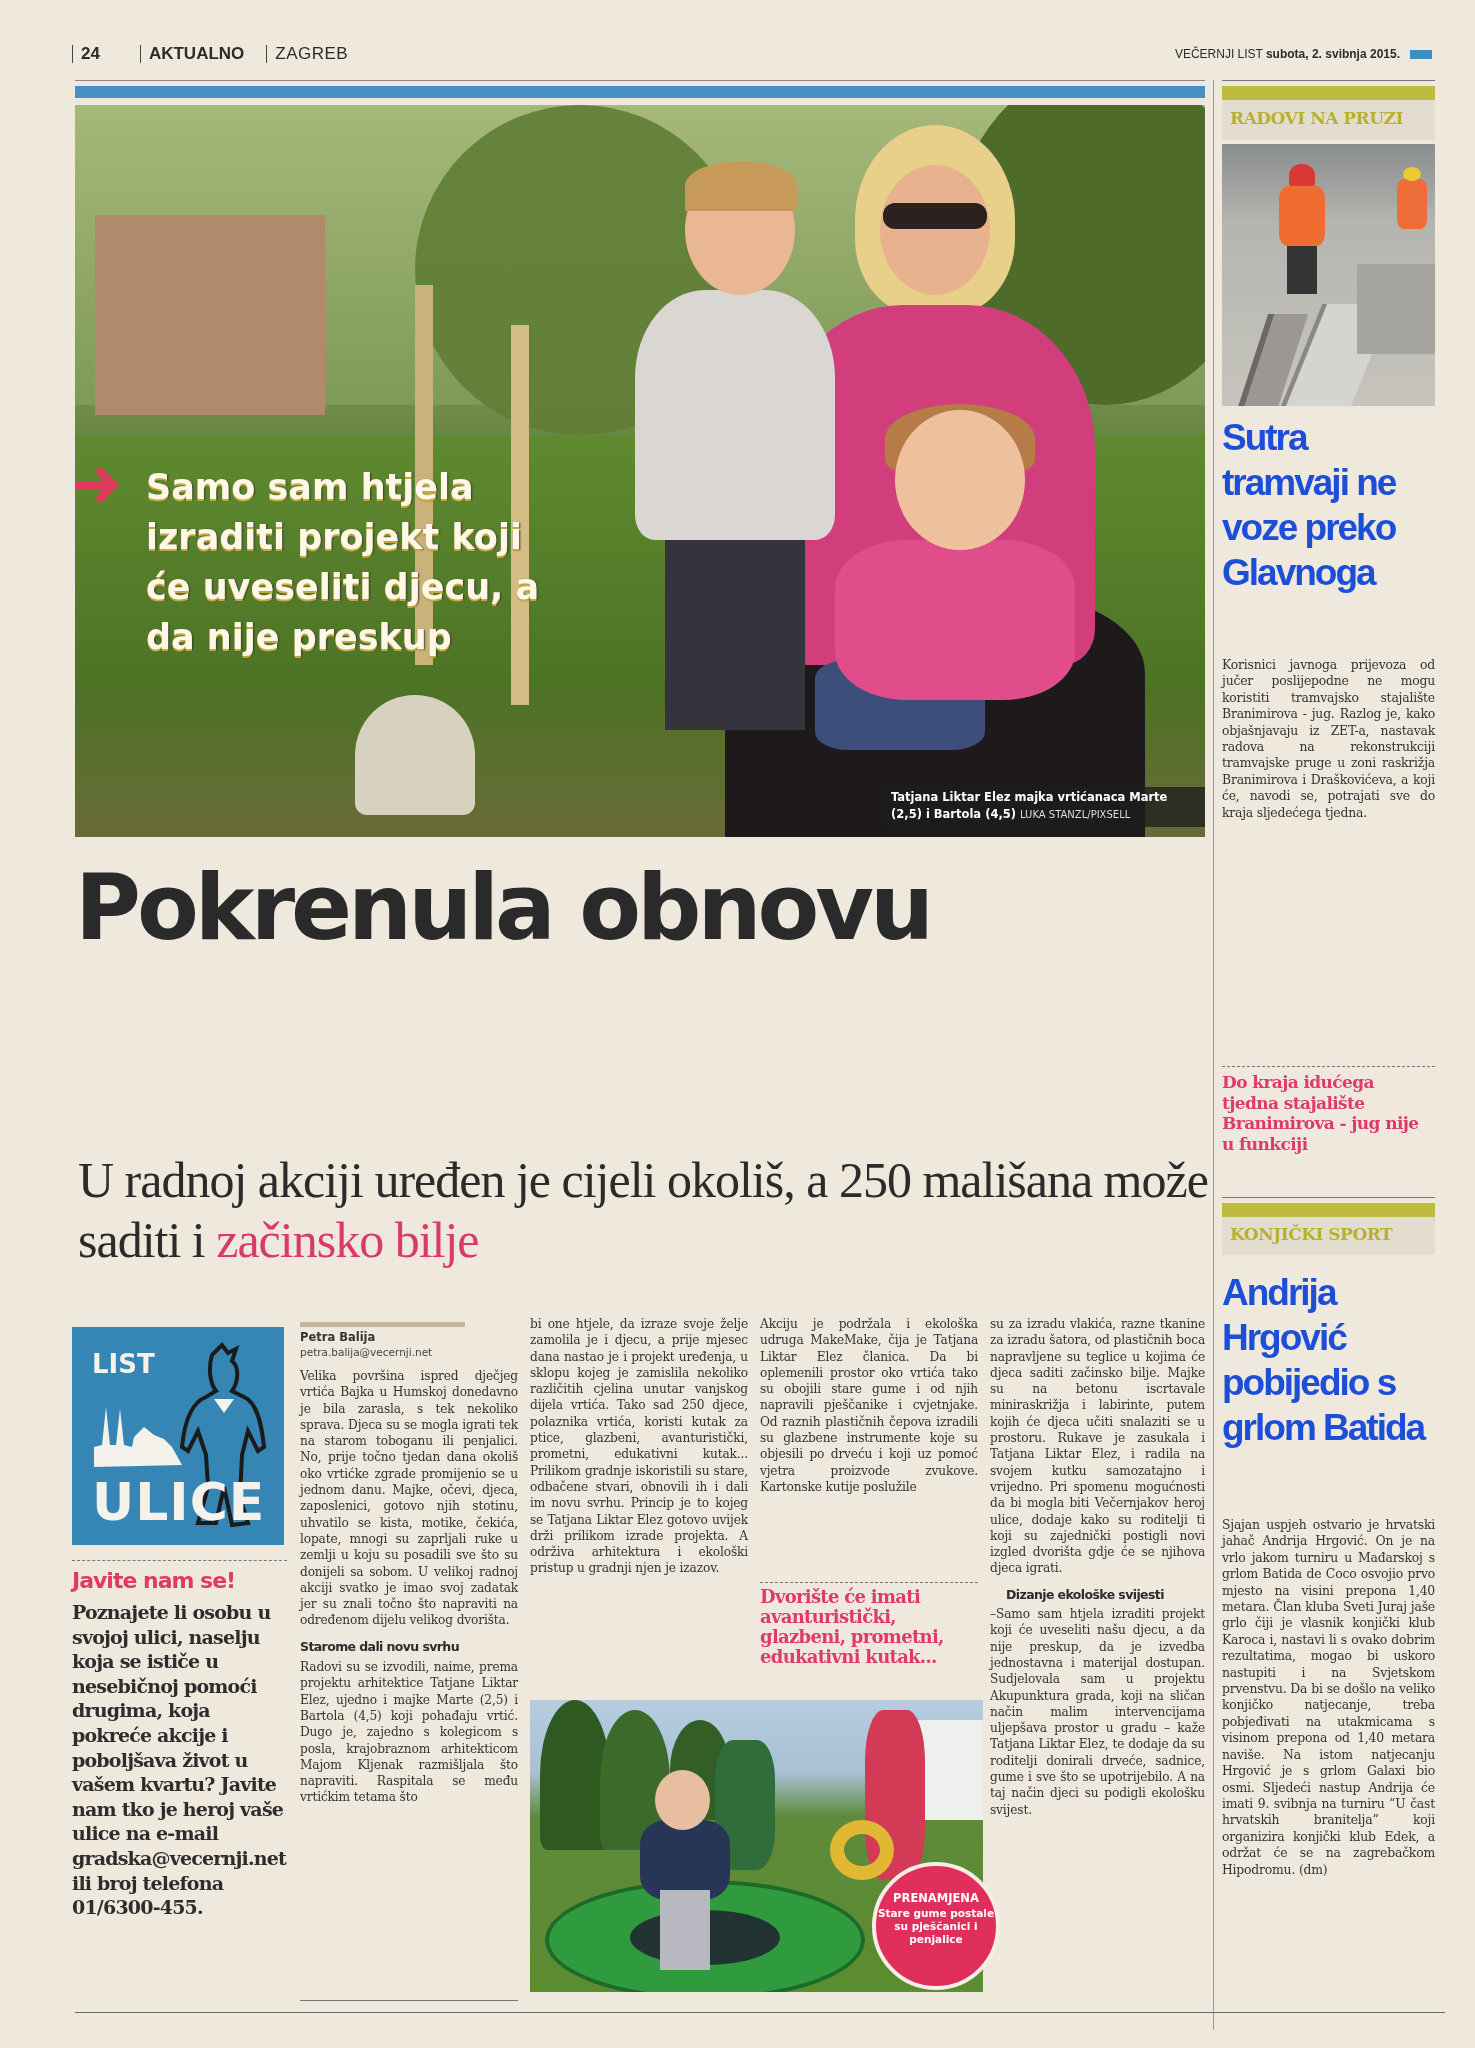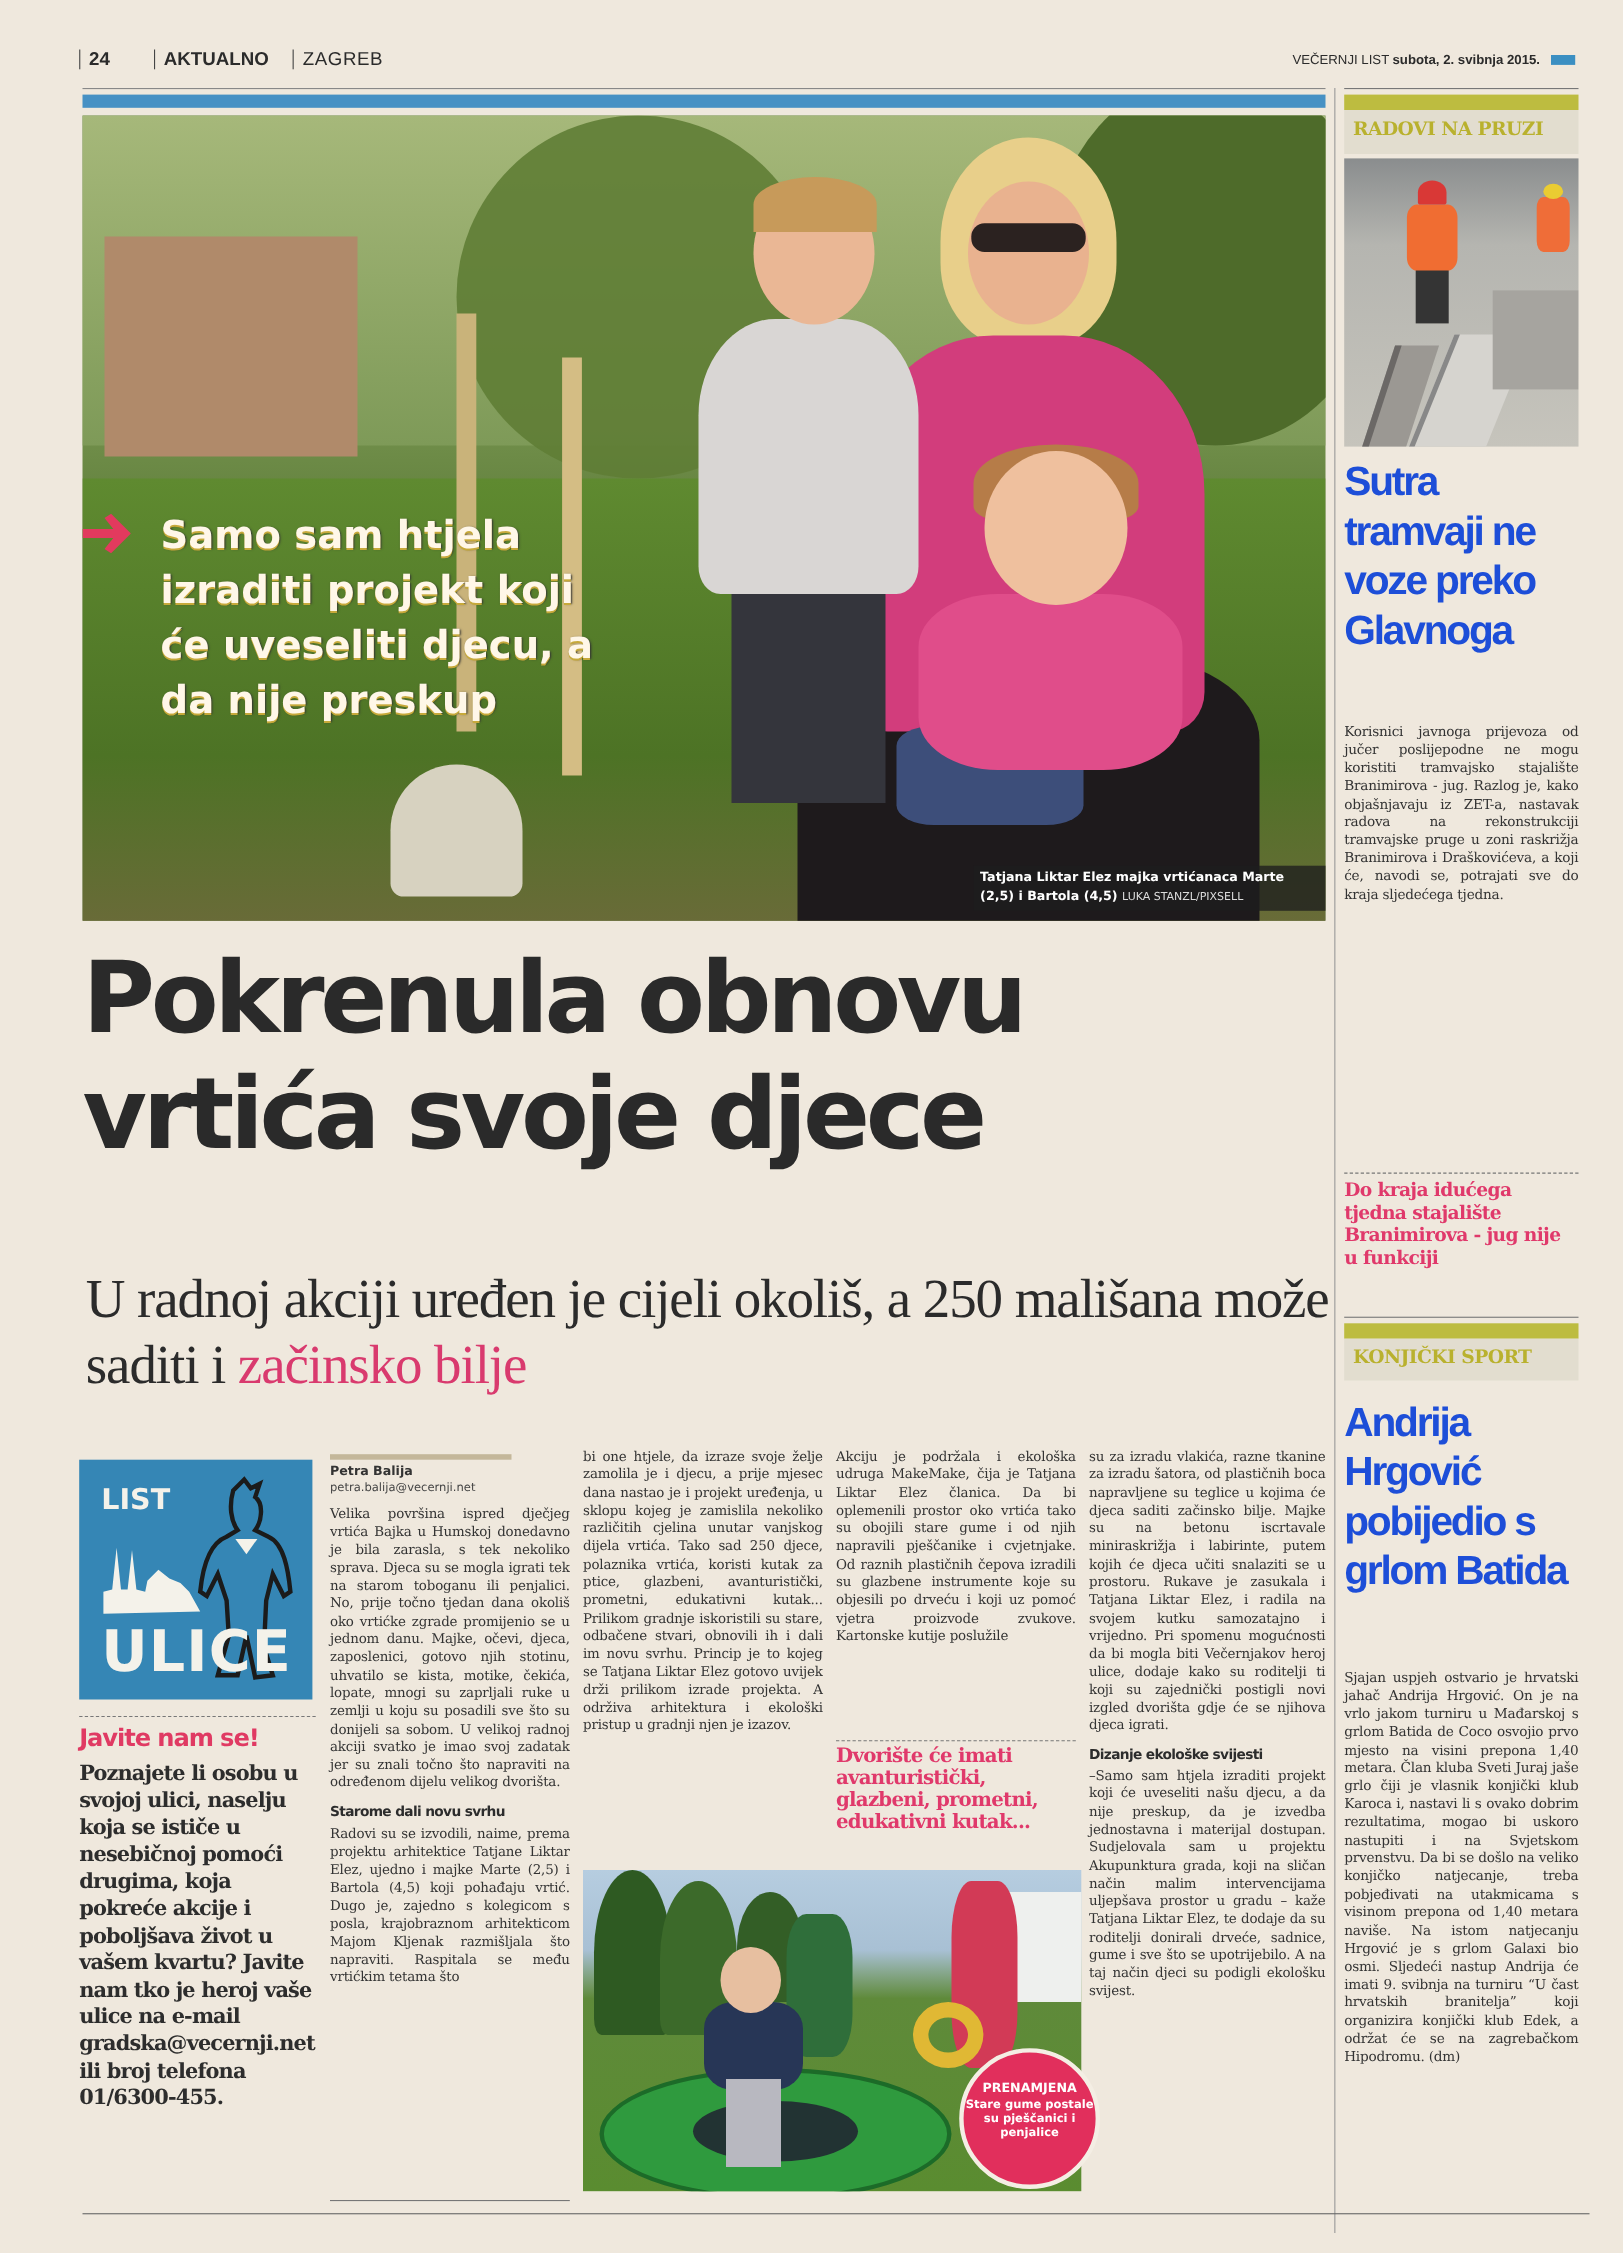--- a/index.html
+++ b/index.html
@@ -173,21 +173,20 @@
 </svg>
 <div class="abs pull" style="padding-left:58px;width:470px;">Samo sam htjela izraditi projekt koji će uveseliti djecu, a da nije preskup</div>
 
 <div class="abs caption">
   <span>Tatjana Liktar Elez majka vrtićanaca Marte (2,5) i Bartola (4,5)</span>
   <span class="credit">LUKA STANZL/PIXSELL</span>
 </div>
 
 <div class="abs headline">
   <div>Pokrenula obnovu</div>
-  <div>vrtića svoje djece</div>
 </div>
 
 <div class="abs dek">
   <span>U radnoj akciji uređen je cijeli okoliš, a 250 mališana može saditi i </span><span class="hl">začinsko bilje</span>
 </div>
 
 <div class="abs heroj">
   <span class="t1">LIST</span>
   <svg width="212" height="218" viewBox="0 0 212 218">
     <g fill="#f4f2ea">
@@ -220,21 +219,21 @@
 </div>
 
 <div class="abs col" style="left:760px;top:1316px;width:218px;">
   <p>Akciju je podržala i ekološka udruga MakeMake, čija je Tatjana Liktar Elez članica. Da bi oplemenili prostor oko vrtića tako su obojili stare gume i od njih napravili pješčanike i cvjetnjake. Od raznih plastičnih čepova izradili su glazbene instrumente koje su objesili po drveću i koji uz pomoć vjetra proizvode zvukove. Kartonske kutije poslužile</p>
 </div>
 <div class="abs dotsep" style="left:760px;top:1582px;width:218px;"></div>
 <div class="abs pink-quote" style="left:760px;top:1587px;width:225px;">Dvorište će imati avanturistički, glazbeni, prometni, edukativni kutak...</div>
 
 <div class="abs col" style="left:990px;top:1316px;width:215px;">
   <p>su za izradu vlakića, razne tkanine za izradu šatora, od plastičnih boca napravljene su teglice u kojima će djeca saditi začinsko bilje. Majke su na betonu iscrtavale miniraskrižja i labirinte, putem kojih će djeca učiti snalaziti se u prostoru. Rukave je zasukala i Tatjana Liktar Elez, i radila na svojem kutku samozatajno i vrijedno. Pri spomenu mogućnosti da bi mogla biti Večernjakov heroj ulice, dodaje kako su roditelji ti koji su zajednički postigli novi izgled dvorišta gdje će se njihova djeca igrati.</p>
-  <p class="subhead" style="margin:10px 0 3px;">Dizanje ekološke svijesti</p>
+  <p class="subhead" style="margin:10px 16px 3px;">Dizanje ekološke svijesti</p>
   <p style="padding-left:0;">–Samo sam htjela izraditi projekt koji će uveseliti našu djecu, a da nije preskup, da je izvedba jednostavna i materijal dostupan. Sudjelovala sam u projektu Akupunktura grada, koji na sličan način malim intervencijama uljepšava prostor u gradu – kaže Tatjana Liktar Elez, te dodaje da su roditelji donirali drveće, sadnice, gume i sve što se upotrijebilo. A na taj način djeci su podigli ekološku svijest.</p>
 </div>
 
 <div class="abs photo2">
   <div class="tree" style="left:10px;top:0;width:70px;height:150px;"></div>
   <div class="tree" style="left:70px;top:10px;width:70px;height:140px;background:#3c6a2a;"></div>
   <div class="tree" style="left:140px;top:20px;width:60px;height:100px;background:#335e26;"></div>
   <div class="bldg"></div>
   <div class="adult1"></div>
   <div class="adult2"></div>

